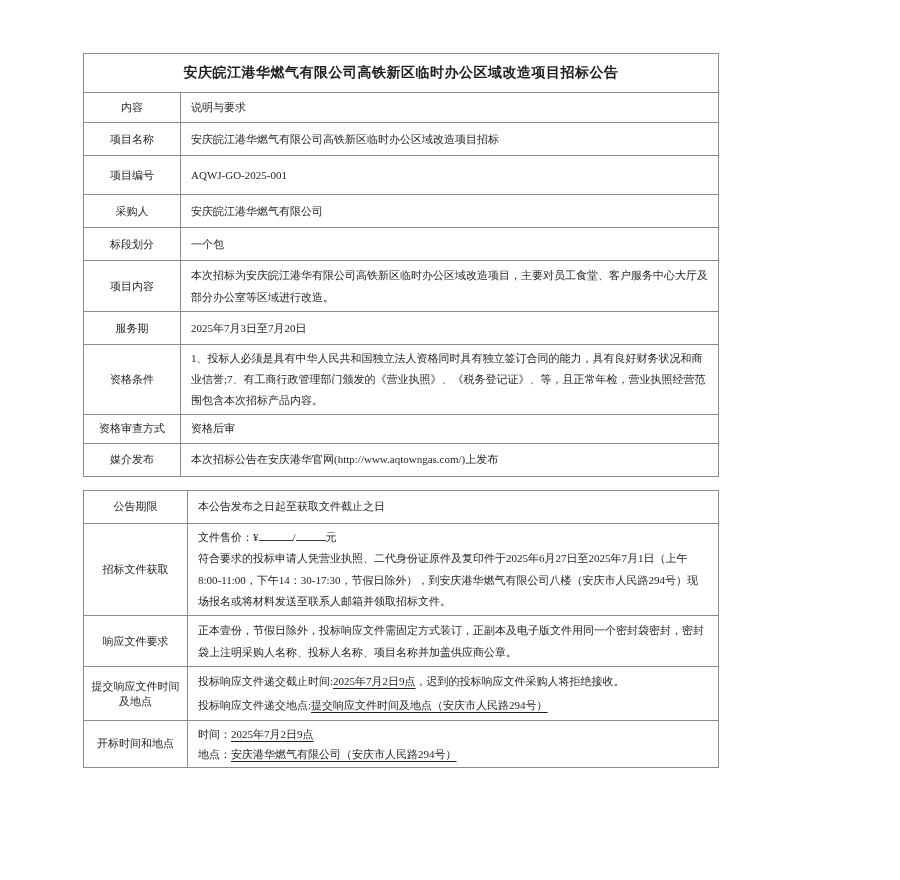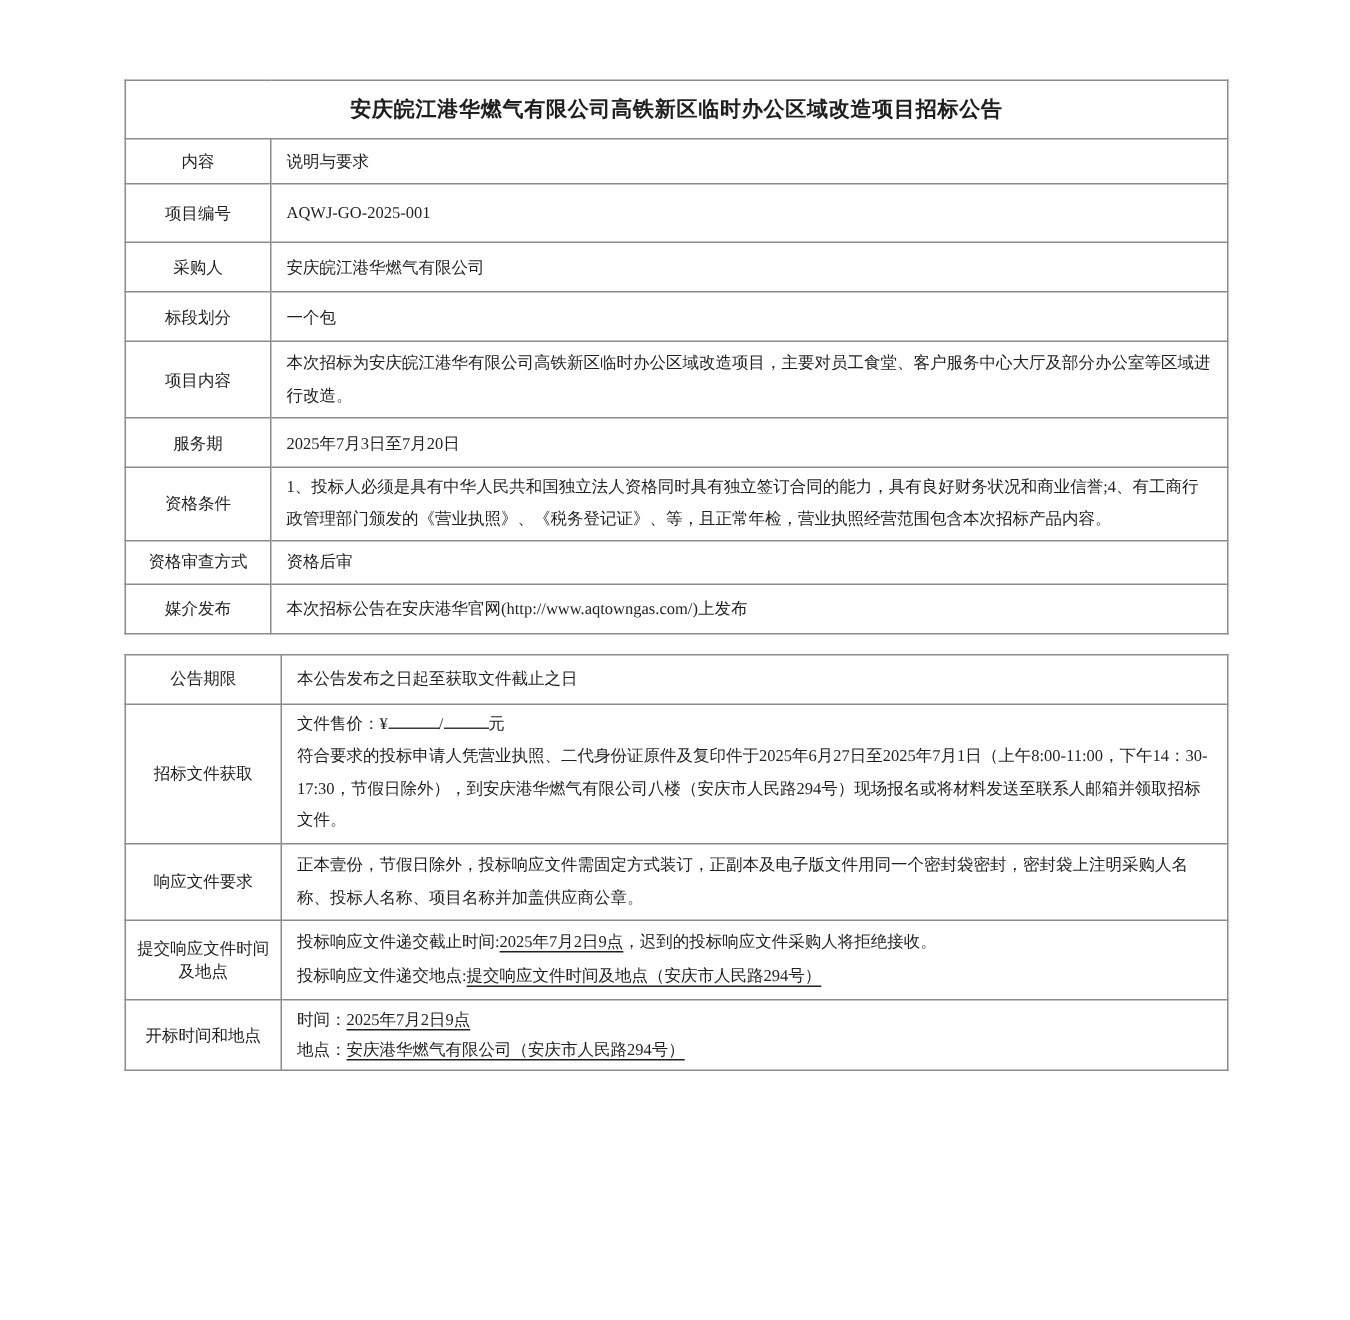--- a/index.html
+++ b/index.html
@@ -2,21 +2,21 @@
 <html><head>
 <meta charset="utf-8">
 <style>
   html,body{margin:0;padding:0;}
   body{
     width:900px;height:880px;background:#ffffff;
     font-family:"Liberation Serif","DejaVu Serif",serif;
     color:#1f1f1f;
   }
   .doc{margin:53px 0 0 83px;width:736px;}
-  table{border-collapse:collapse;width:736px;table-layout:fixed;}
+  table{border-collapse:collapse;width:636px;table-layout:fixed;}
   table.t2{margin-top:13px;}
   td{
     border:1px solid #8c8c8c;
     font-size:11px;
     vertical-align:middle;
     word-wrap:break-word;
     overflow-wrap:break-word;
   }
   td.lab{text-align:center;padding:3px 3px;}
   td.val{text-align:left;padding:3px 10px;}
@@ -56,20 +56,24 @@
     <tbody>
         <tr>
       <td colspan="2" class="title-cell">安庆皖江港华燃气有限公司高铁新区临时办公区域改造项目招标公告</td>
     </tr>
 
     <tr>
       <td class="lab h23">内容</td>
       <td class="val center h23">说明与要求</td>
     </tr>
 
+    <tr>
+      <td class="lab h26">项目名称</td>
+      <td class="val h26">安庆皖江港华燃气有限公司高铁新区临时办公区域改造项目招标</td>
+    </tr>
 
     <tr>
       <td class="lab h32">项目编号</td>
       <td class="val h32">AQWJ-GO-2025-001</td>
     </tr>
 
     <tr>
       <td class="lab h26">采购人</td>
       <td class="val h26">安庆皖江港华燃气有限公司</td>
     </tr>
@@ -86,21 +90,21 @@
       <td class="val ml20">本次招标为安庆皖江港华有限公司高铁新区临时办公区域改造项目，主要对员工食堂、客户服务中心大厅及部分办公室等区域进行改造。</td>
     </tr>
 
     <tr>
       <td class="lab h26">服务期</td>
       <td class="val h26">2025年7月3日至7月20日</td>
     </tr>
 
     <tr>
       <td class="lab">资格条件</td>
-      <td class="val ml19">1、投标人必须是具有中华人民共和国独立法人资格同时具有独立签订合同的能力，具有良好财务状况和商业信誉;4、有工商行政管理部门颁发的《营业执照》、《税务登记证》、等，且正常年检，营业执照经营范围包含本次招标产品内容。</td>
+      <td class="val ml19">1、投标人必须是具有中华人民共和国独立法人资格同时具有独立签订合同的能力，具有良好财务状况和商业信誉;7、有工商行政管理部门颁发的《营业执照》、《税务登记证》、等，且正常年检，营业执照经营范围包含本次招标产品内容。</td>
     </tr>
 
     <tr>
       <td class="lab h22">资格审查方式</td>
       <td class="val h22">资格后审</td>
     </tr>
 
     <tr>
       <td class="lab h26">媒介发布</td>
       <td class="val h26">本次招标公告在安庆港华官网(http://www.aqtowngas.com/)上发布</td>

